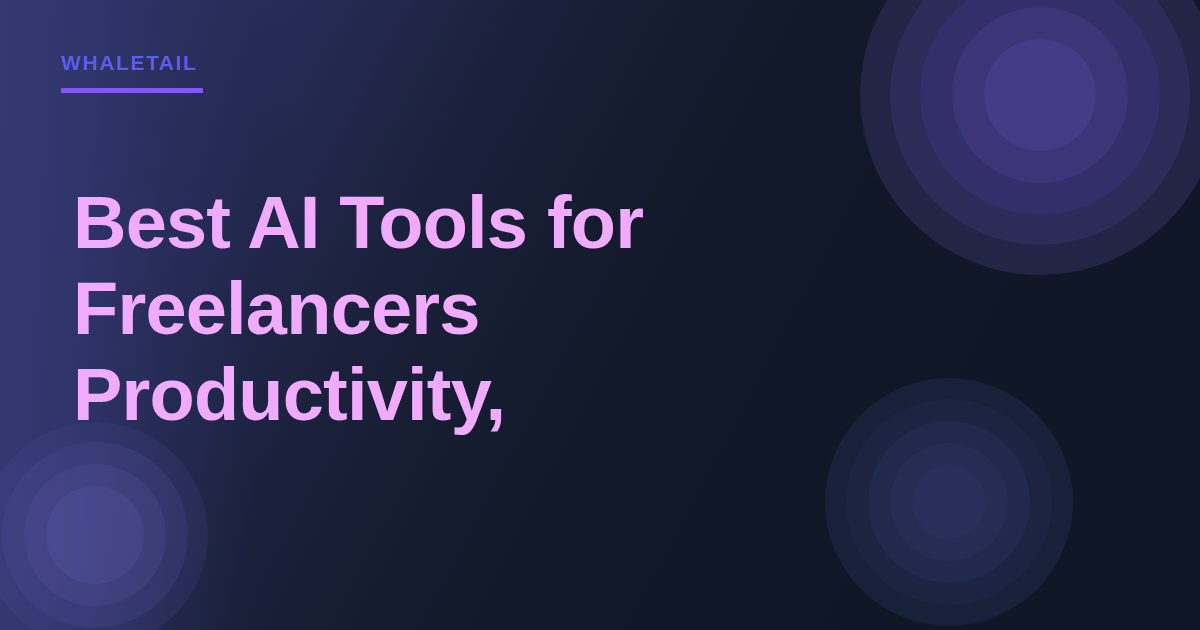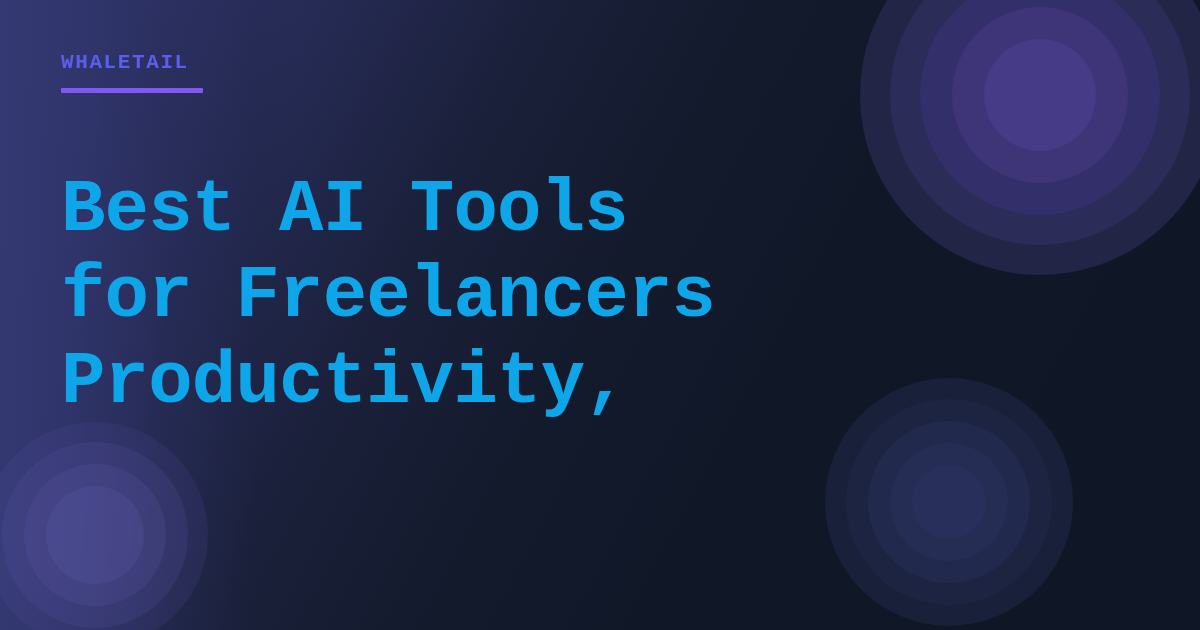--- a/index.html
+++ b/index.html
@@ -89,21 +89,20 @@
   .rings-l .r2 { width: 186px; height: 186px; background: rgba(92,88,170,0.18); }
   .rings-l .r3 { width: 142px; height: 142px; background: rgba(100,96,180,0.18); }
   .rings-l .r4 { width: 98px;  height: 98px;  background: rgba(108,104,190,0.16); }
 
   
   .content {
     position: absolute;
     inset: 0;
     padding: 0 88px;
     box-sizing: border-box;
-    font-family: Liberation Mono, monospace;
   }
 
   .brand {
     position: absolute;
     left: 61px;
     top: 52px;
   }
   .brand-name {
     font-size: 21px;
     font-weight: bold;
@@ -120,26 +119,26 @@
     background: #8257f5;
     border-radius: 1px;
     display: block;
   }
 
   .headline {
     position: absolute;
     left: 61px;
     top: 168px;
     width: 690px;
-    margin: 0;
+    margin: 12px;
     font-size: 74px;
     font-weight: bold;
     line-height: 1.16;
     letter-spacing: -0.8px;
-    color: #0ea5e9;
+    color: #f0abfc;
   }
 
   .site-url {
     position: absolute;
     left: 61px;
     top: 560px;
     font-size: 26px;
     font-weight: normal;
     color: #a7adc0;
     letter-spacing: 0.1px;

